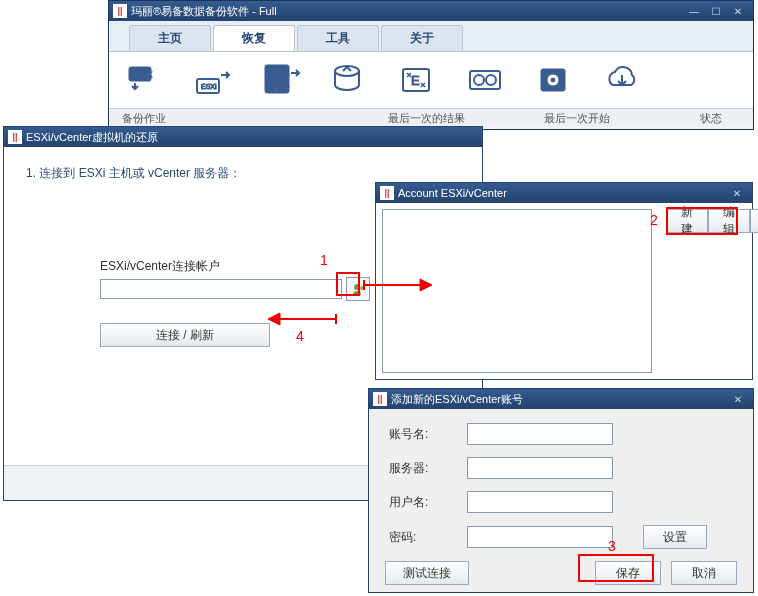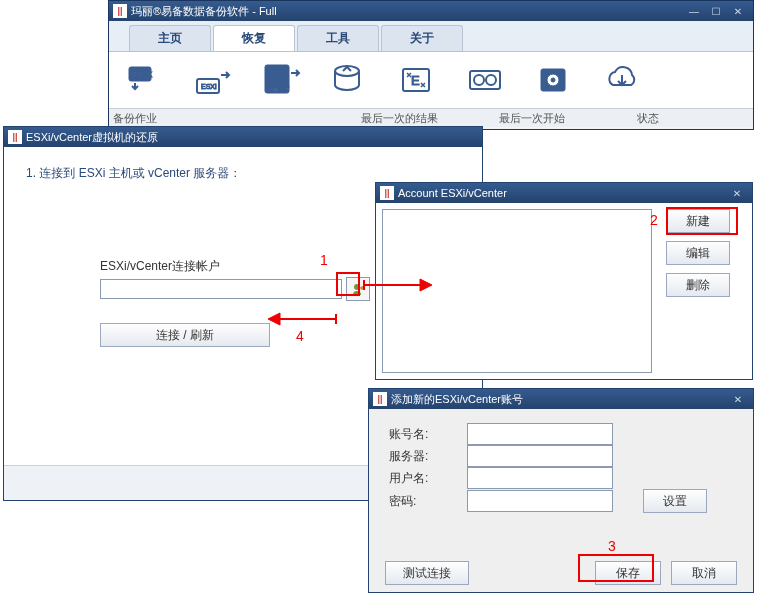--- a/index.html
+++ b/index.html
@@ -75,21 +75,21 @@
   .ribbon-icon svg{fill:#3a5d91;stroke:#3a5d91}
   .headers {
     display:flex;
     background:#eceff3;
     border-top:1px solid #c8d0da;
     height:18px;
     font-size:11px;
     color:#555;
     align-items:center;
   }
-  .headers div{padding:0 4px}
+  .headers div{padding:0 13px}
 
   
   .dlg-connect {
     position:absolute;
     left:3px; top:126px;
     width:480px; height:375px;
     border:1px solid #22436f;
     background:#fff;
     box-sizing:border-box;
   }
@@ -140,34 +140,34 @@
   .dlg-acct {
     position:absolute;
     left:375px; top:182px;
     width:378px; height:198px;
     border:1px solid #22436f;
     background:#fff;
     box-sizing:border-box;
   }
   .acct-body{display:flex;height:calc(100% - 20px)}
   .acct-list{flex:1;border:1px solid #8a9ab0;margin:6px;background:#fff}
-  .acct-btns{width:78px;padding:6px 8px;display:flex;flex-direction:column;gap:8px}
+  .acct-btns{width:78px;padding:6px 8px;display:flex;}
   .acct-btns .btn{width:64px}
 
   
   .dlg-add{
     position:absolute;
     left:368px; top:388px;
     width:386px; height:205px;
     border:1px solid #22436f;
     background:#efefef;
     box-sizing:border-box;
   }
   .form{padding:14px 20px;color:#333}
-  .frow{display:flex;align-items:center;}
+  .frow{display:flex;align-items:center;margin-bottom:12px}
   .flbl{width:56px;text-align:left}
   .finput{flex:1;height:18px;border:1px solid #8a9ab0;background:#fff;margin-left:22px}
   .add-footer{
     position:absolute;left:0;right:0;bottom:0;height:38px;
     display:flex;align-items:center;justify-content:flex-end;
     padding:0 16px;gap:10px;
   }
   .add-footer .left{position:absolute;left:16px}
 
   

